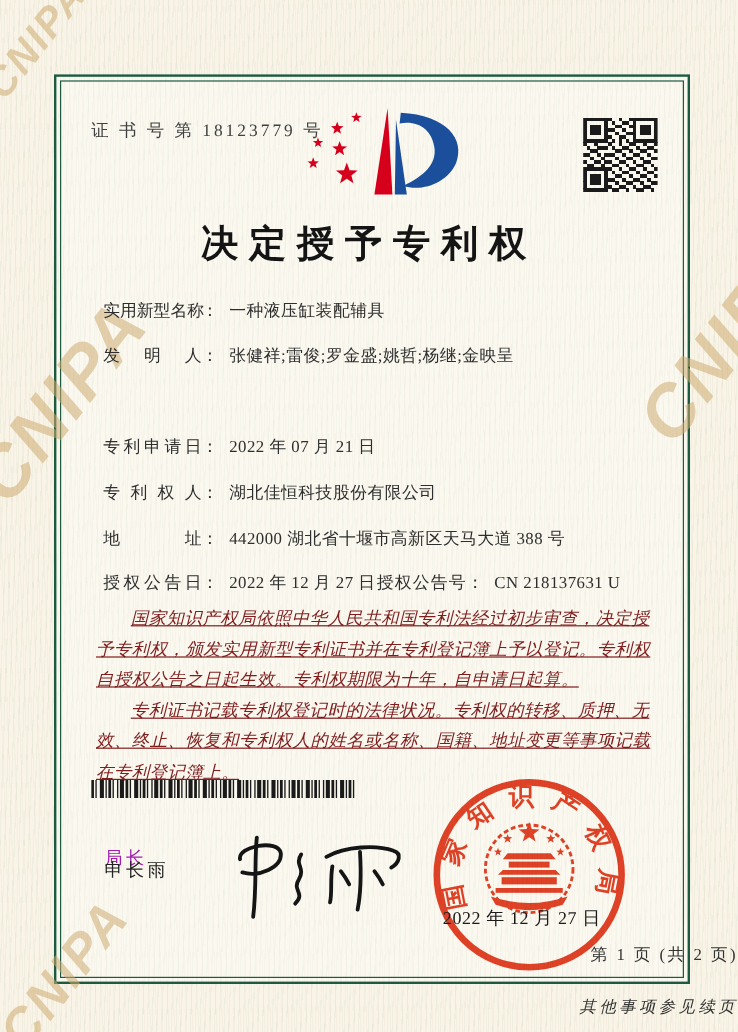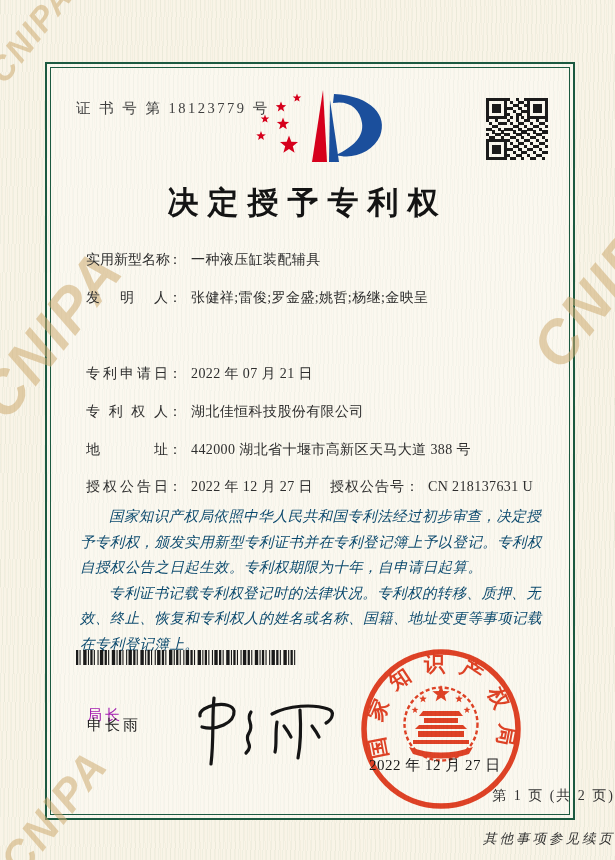--- a/index.html
+++ b/index.html
@@ -22,24 +22,24 @@
     border:2.5px solid #1c5a41;background:rgba(255,255,255,.35);}
   .frame::after{content:"";position:absolute;inset:3px;border:1px solid #1c5a41;}
   .certno{position:absolute;left:76px;top:99px;font-size:14.5px;letter-spacing:2.5px;color:#404040;}
   .logo{position:absolute;left:250px;top:88px;}
   .qr{position:absolute;left:486px;top:98px;}
   .title{position:absolute;left:0;right:0;top:182px;text-align:center;
     font-size:31px;font-weight:700;letter-spacing:9px;color:#141414;}
   .frow{position:absolute;left:86px;font-size:14px;white-space:nowrap;line-height:20px;color:#2e2e2e;}
   .flabel{display:inline-block;width:82px;text-align:justify;text-align-last:justify;vertical-align:top;}
   .fval{margin-left:9px;letter-spacing:.4px;}
-  .pair2{margin-left:17px;}
+  .pair2{margin-left:1px;}
   .pair2 .flabel2{letter-spacing:1px;}
   .paras{position:absolute;left:80px;top:504px;width:464px;font-size:14.5px;
-    line-height:25.5px;font-style:italic;color:#0c4a6e;letter-spacing:.4px;}
+    line-height:25.5px;font-style:italic;color:#7f1d1d;letter-spacing:.4px;text-decoration:underline;}
   .paras p{margin:0;text-indent:2em;}
   .barcode{position:absolute;left:76px;top:650px;}
   .sigrole{position:absolute;left:87px;top:706px;font-size:15px;letter-spacing:3px;color:#a21caf;}
   .signame{position:absolute;left:87px;top:694px;font-size:15px;letter-spacing:3px;color:#222;margin-top:22px;}
   .sig{position:absolute;left:188px;top:690px;z-index:2;}
   .seal{position:absolute;left:356px;top:644px;mix-blend-mode:multiply;opacity:.95;}
   .sealdate{position:absolute;left:369px;top:756px;z-index:3;font-size:15px;
     color:#1a1a1a;letter-spacing:.5px;white-space:nowrap;}
   .pageinfo{position:absolute;left:0;right:0;top:787px;text-align:right;
     font-size:14px;letter-spacing:2px;color:#333;}

